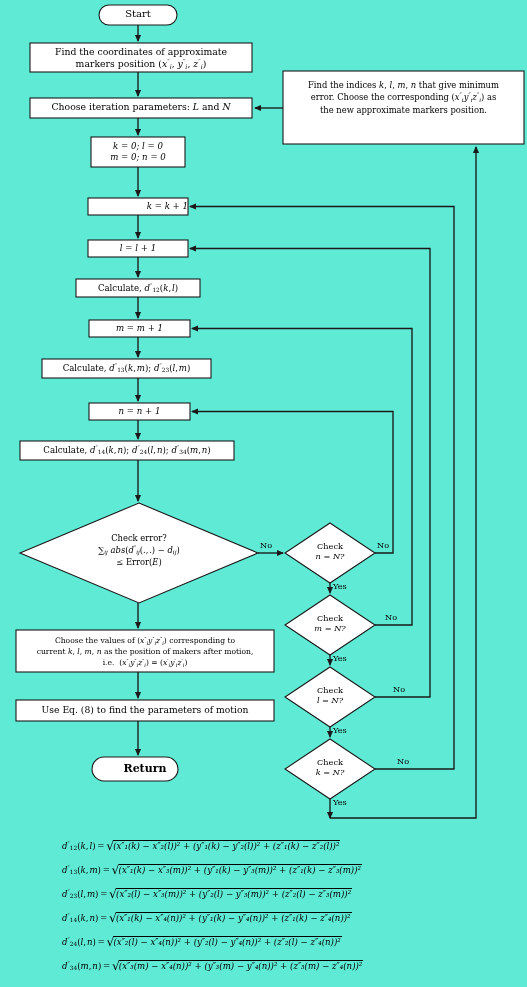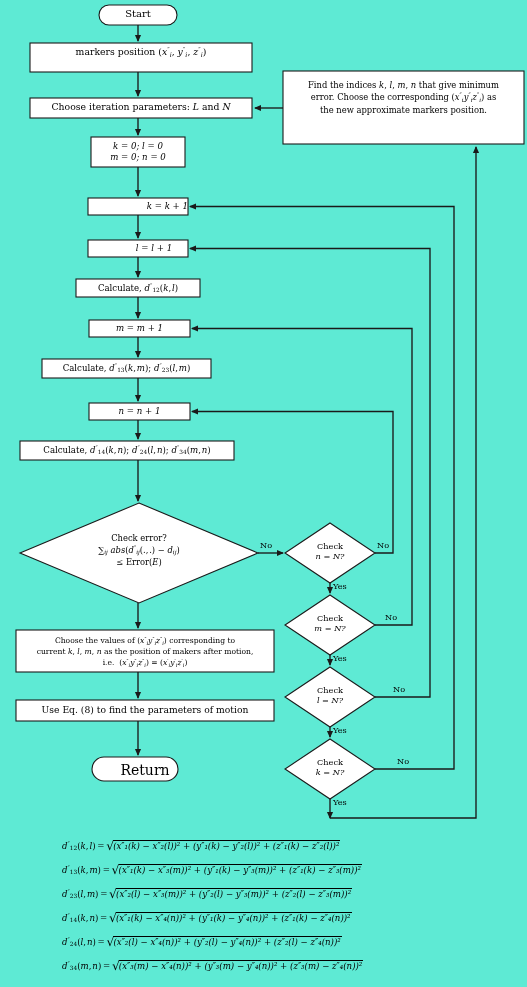--- a/index.html
+++ b/index.html
@@ -146,40 +146,41 @@
 
       <path d="M 330 818 L 476 818 L 476 147" marker-end="url(#arrow)"></path>
 
       <line x1="283" y1="108" x2="255" y2="108" marker-end="url(#arrow)"></line>
     </g>
   </svg>
 
   <div class="node-text" style="left:99px; top:8px; width:78px; font-size:10px;">Start</div>
 
   <div class="node-text" style="left:30px; top:46px; width:222px; font-size:9.3px;">
+    <div>Find the coordinates of approximate</div>
     <div>
       <span>markers position (</span><span class="it">x</span><span class="pr">″</span><span class="sub it">i</span>, <span class="it">y</span><span class="pr">″</span><span class="sub it">i</span>, <span class="it">z</span><span class="pr">″</span><span class="sub it">i</span><span>)</span>
     </div>
   </div>
 
   <div class="node-text" style="left:30px; top:101px; width:222px; font-size:9.3px;">
     <span>Choose iteration parameters:</span>
     <span class="it">L</span>
     <span>and</span>
     <span class="it">N</span>
   </div>
 
   <div class="node-text" style="left:91px; top:141px; width:94px; font-size:8.6px;">
     <div class="it">k = 0;  l = 0</div>
     <div class="it">m = 0;  n = 0</div>
   </div>
 
   <div class="node-text it" style="left:88px; top:201px; width:100px; font-size:8.6px;text-align:right;">k = k + 1</div>
 
-  <div class="node-text it" style="left:88px; top:243px; width:100px; font-size:8.6px;padding-left:16px;">l = l + 1</div>
+  <div class="node-text it" style="left:88px; top:243px; width:100px; font-size:8.6px;">l = l + 1</div>
 
   <div class="node-text" style="left:76px; top:282px; width:124px; font-size:8.6px;">
     Calculate, <span class="it">d</span><span class="pr">″</span><span class="sub">12</span>(<span class="it">k</span>, <span class="it">l</span>)
   </div>
 
   <div class="node-text it" style="left:89px; top:323px; width:101px; font-size:8.6px;">m = m + 1</div>
 
   <div class="node-text" style="left:42px; top:362px; width:169px; font-size:8.6px;">
     Calculate, <span class="it">d</span><span class="pr">″</span><span class="sub">13</span>(<span class="it">k</span>, <span class="it">m</span>); <span class="it">d</span><span class="pr">″</span><span class="sub">23</span>(<span class="it">l</span>, <span class="it">m</span>)
   </div>
@@ -199,21 +200,21 @@
   </div>
 
   <div class="node-text" style="left:16px; top:636px; width:258px; font-size:7.6px; line-height:1.4;">
     <div>Choose the values of (<span class="it">x</span><span class="pr">″</span><span class="sub it">i</span><span class="it">y</span><span class="pr">″</span><span class="sub it">i</span><span class="it">z</span><span class="pr">″</span><span class="sub it">i</span>) corresponding to</div>
     <div>current <span class="it">k</span>, <span class="it">l</span>, <span class="it">m</span>, <span class="it">n</span> as the position of makers after motion,</div>
     <div>i.e. &nbsp;(<span class="it">x</span><span class="pr">″</span><span class="sub it">i</span><span class="it">y</span><span class="pr">″</span><span class="sub it">i</span><span class="it">z</span><span class="pr">″</span><span class="sub it">i</span>) = (<span class="it">x</span><span class="pr">′</span><span class="sub it">i</span><span class="it">y</span><span class="pr">′</span><span class="sub it">i</span><span class="it">z</span><span class="pr">′</span><span class="sub it">i</span>)</div>
   </div>
 
   <div class="node-text" style="left:16px; top:704px; width:258px; font-size:9.2px;">Use Eq. (8) to find the parameters of motion</div>
 
-  <div class="node-text" style="left:92px; top:762px; width:106px; font-size:14px;">Return</div>
+  <div class="node-text" style="left:92px; top:762px; width:106px; font-size:11px;font-weight:bold;">Return</div>
 
   <div class="node-text" style="left:285px; top:79px; width:237px; font-size:8.4px; line-height:1.45;">
     <div>Find the indices <span class="it">k</span>, <span class="it">l</span>, <span class="it">m</span>, <span class="it">n</span> that give minimum</div>
     <div>error. Choose the corresponding (<span class="it">x</span><span class="pr">″</span><span class="sub it">i</span><span class="it">y</span><span class="pr">″</span><span class="sub it">i</span><span class="it">z</span><span class="pr">″</span><span class="sub it">i</span>) as</div>
     <div>the new approximate markers position.</div>
   </div>
 
   <div class="node-text" style="left:296px; top:541px; width:68px; font-size:8.2px; line-height:1.25;">
     <div>Check</div>
     <div class="it">n = N?</div>

